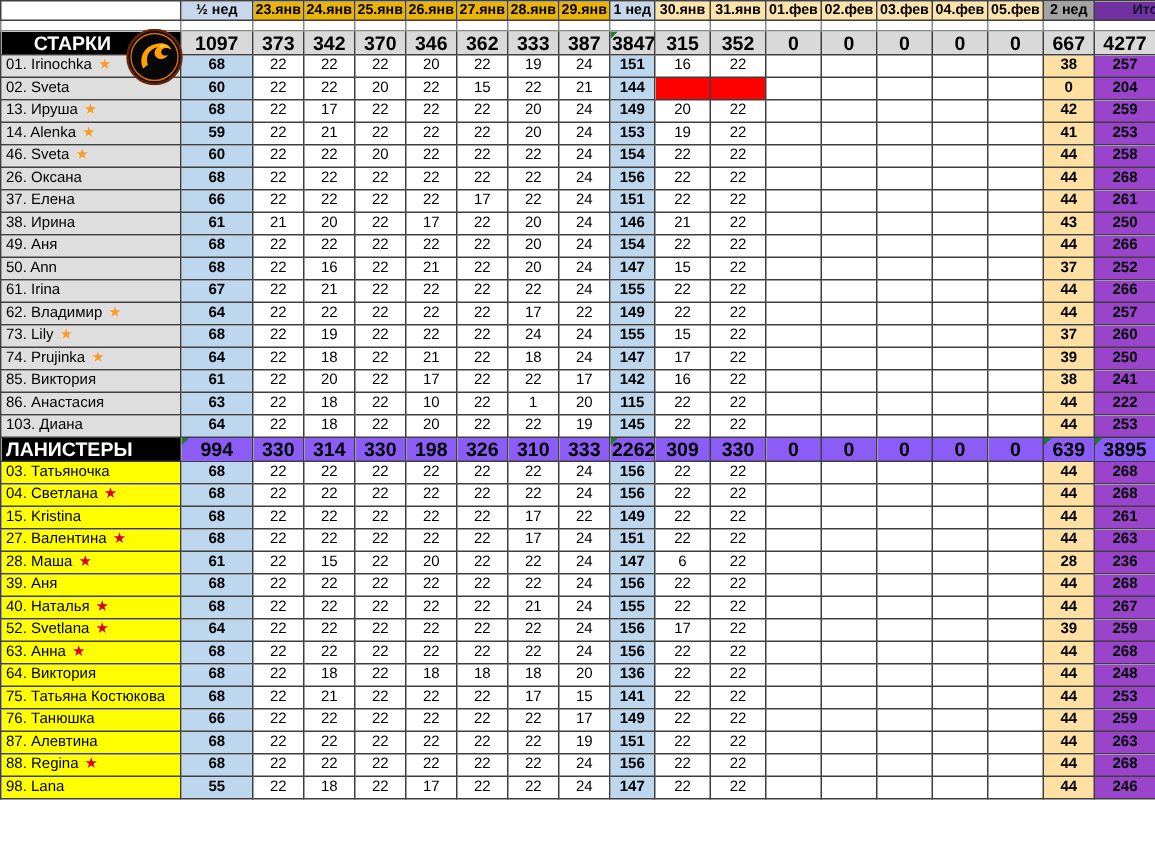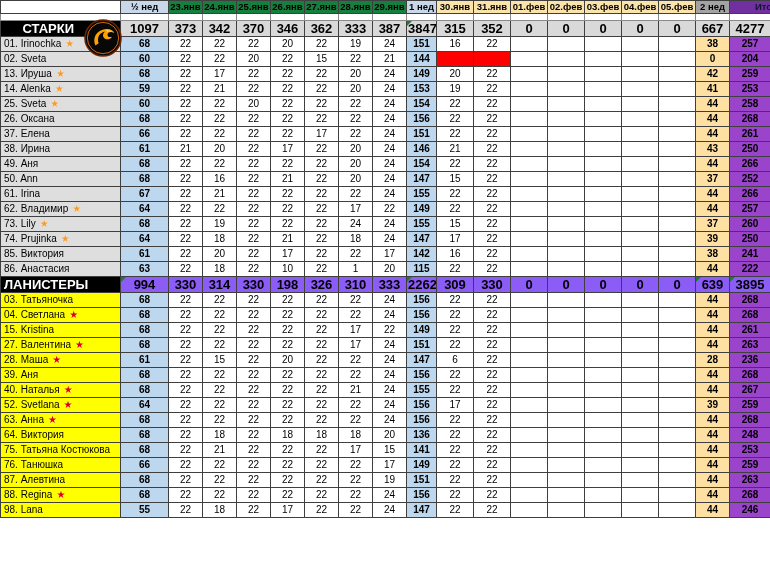--- a/index.html
+++ b/index.html
@@ -8,21 +8,21 @@
   table{border-collapse:collapse;table-layout:fixed;width:770px;}
   td{border:1px solid #3f3f3f;padding:0 1px;font-size:10px;line-height:1;
      text-align:center;vertical-align:middle;overflow:hidden;white-space:nowrap;color:#000;}
   tr.r-head td{height:12px;font-weight:bold;font-size:9.5px;}
   tr.r-spacer td{height:6px;border-color:#8a8a8a;background:#fff;}
   tr.r-team td{height:15px;font-weight:bold;font-size:13px;}
   tr.r-player td{height:14px;}
   
   td.h-blank{background:#ffffff;}
   td.h-week1{background:#c9d7ea;}
-  td.h-day1{background:#15803d;}
+  td.h-day1{background:#eab308;}
   td.h-day2{background:#fbe3a9;}
   td.h-week2{background:#a3a3a3;}
   td.h-total{background:#7030a0;color:#141432;padding-left:25px;}
   
   td.c-name{text-align:left;padding-left:3px;font-weight:normal;background:#dedede;}
   td.c-half,td.c-week1{background:#bdd7ee;font-weight:bold;}
   td.c-day{background:#ffffff;}
   td.c-week2{background:#ffe0a3;font-weight:bold;}
   td.c-total{background:#9a43cb;font-weight:bold;}
   td.c-alert{background:#ff0000;}
@@ -210,21 +210,21 @@
           <td class="c-day">22</td>
           <td class="c-day"></td>
           <td class="c-day"></td>
           <td class="c-day"></td>
           <td class="c-day"></td>
           <td class="c-day"></td>
           <td class="c-week2">41</td>
           <td class="c-total">253</td>
         </tr>
         <tr class="r-player t-starks">
-          <td class="c-name"><span>25. Sveta</span><span class="star o">★</span></td>
+          <td class="c-name"><span>46. Sveta</span><span class="star o">★</span></td>
           <td class="c-half">60</td>
           <td class="c-day">22</td>
           <td class="c-day">22</td>
           <td class="c-day">20</td>
           <td class="c-day">22</td>
           <td class="c-day">22</td>
           <td class="c-day">22</td>
           <td class="c-day">24</td>
           <td class="c-week1">154</td>
           <td class="c-day">22</td>
@@ -460,20 +460,41 @@
           <td class="c-week1">115</td>
           <td class="c-day">22</td>
           <td class="c-day">22</td>
           <td class="c-day"></td>
           <td class="c-day"></td>
           <td class="c-day"></td>
           <td class="c-day"></td>
           <td class="c-day"></td>
           <td class="c-week2">44</td>
           <td class="c-total">222</td>
+        </tr>
+        <tr class="r-player t-starks">
+          <td class="c-name"><span>103. Диана</span></td>
+          <td class="c-half">64</td>
+          <td class="c-day">22</td>
+          <td class="c-day">18</td>
+          <td class="c-day">22</td>
+          <td class="c-day">20</td>
+          <td class="c-day">22</td>
+          <td class="c-day">22</td>
+          <td class="c-day">19</td>
+          <td class="c-week1">145</td>
+          <td class="c-day">22</td>
+          <td class="c-day">22</td>
+          <td class="c-day"></td>
+          <td class="c-day"></td>
+          <td class="c-day"></td>
+          <td class="c-day"></td>
+          <td class="c-day"></td>
+          <td class="c-week2">44</td>
+          <td class="c-total">253</td>
         </tr>
         <tr class="r-team team-lan">
           <td class="c-name">ЛАНИСТЕРЫ</td>
           <td class="c-num c-half-t flagged">994<span class="corner"></span></td>
           <td class="c-num">330</td>
           <td class="c-num">314</td>
           <td class="c-num">330</td>
           <td class="c-num">198</td>
           <td class="c-num">326</td>
           <td class="c-num">310</td>

